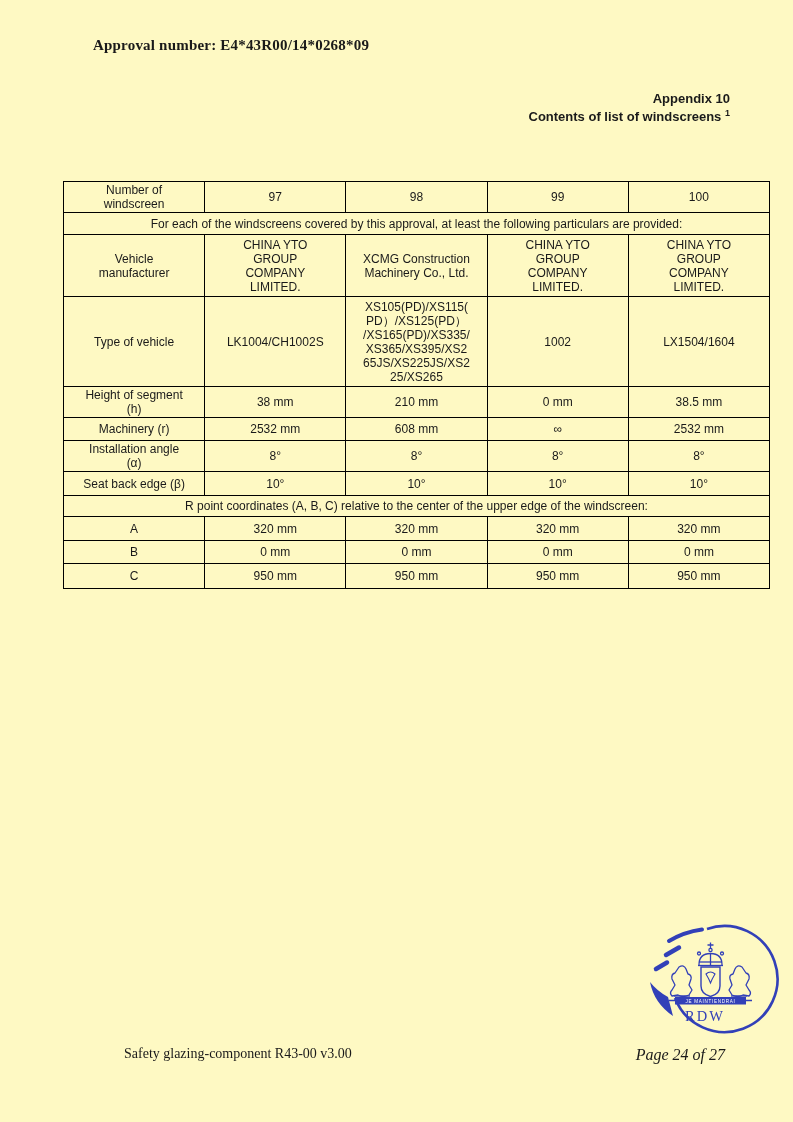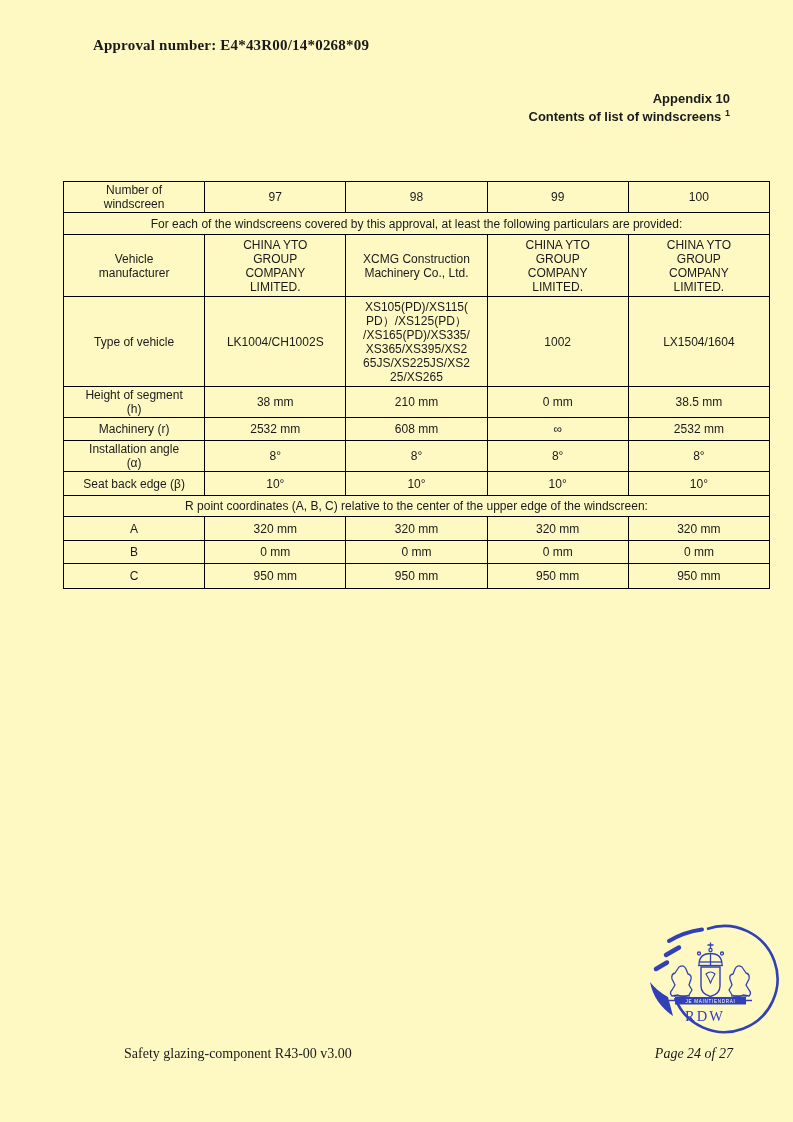--- a/index.html
+++ b/index.html
@@ -53,23 +53,23 @@
     width:140px;height:120px;
     color:#3240b8;
     text-decoration:underline;
   }
   .footer-left{
     position:absolute;left:100px;top:1046px;
     font-family:"Liberation Serif",serif;
     font-size:14px;margin-left:24px;
   }
   .footer-right{
-    position:absolute;right:60px;top:1046px;
+    position:absolute;right:68px;top:1046px;
     font-family:"Liberation Serif",serif;
-    font-style:italic;font-size:14px;
+    font-style:italic;font-size:16px;
   }
 </style>
 </head>
 <body>
 
 <div class="page">
 
   <div class="approval">Approval number: E4*43R00/14*0268*09</div>
 
   <div class="title-line title-appendix">Appendix 10</div>

